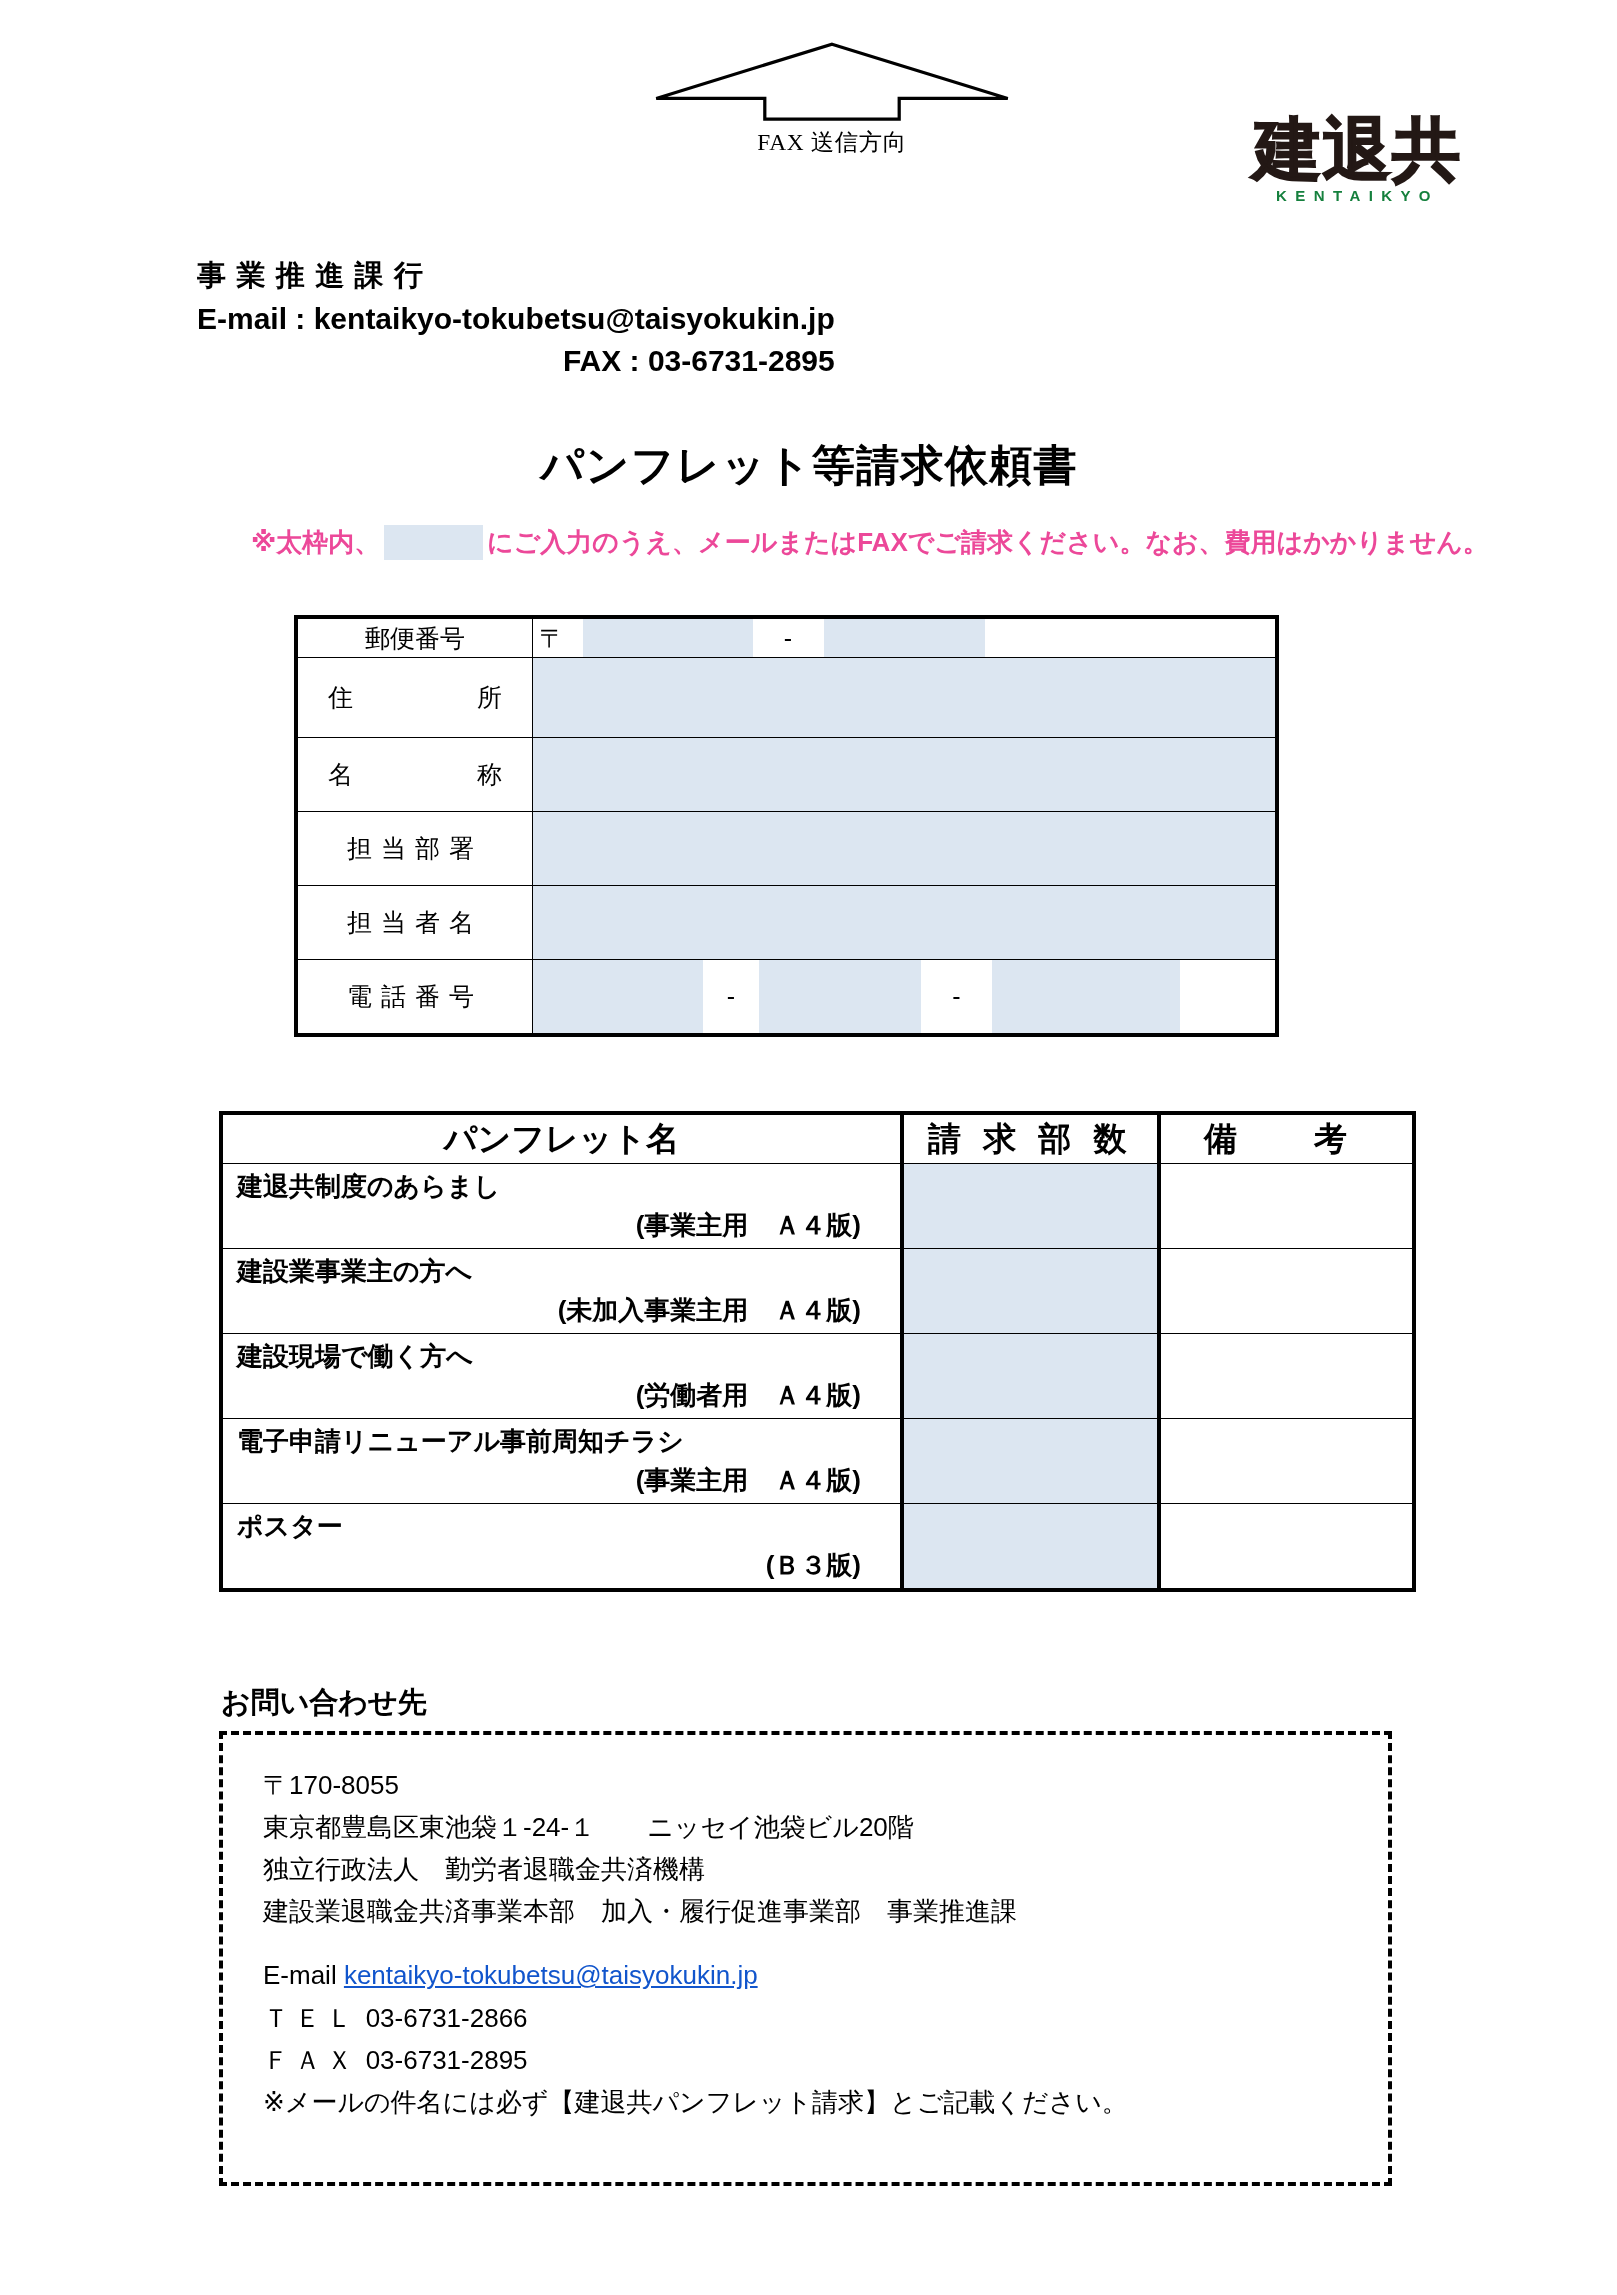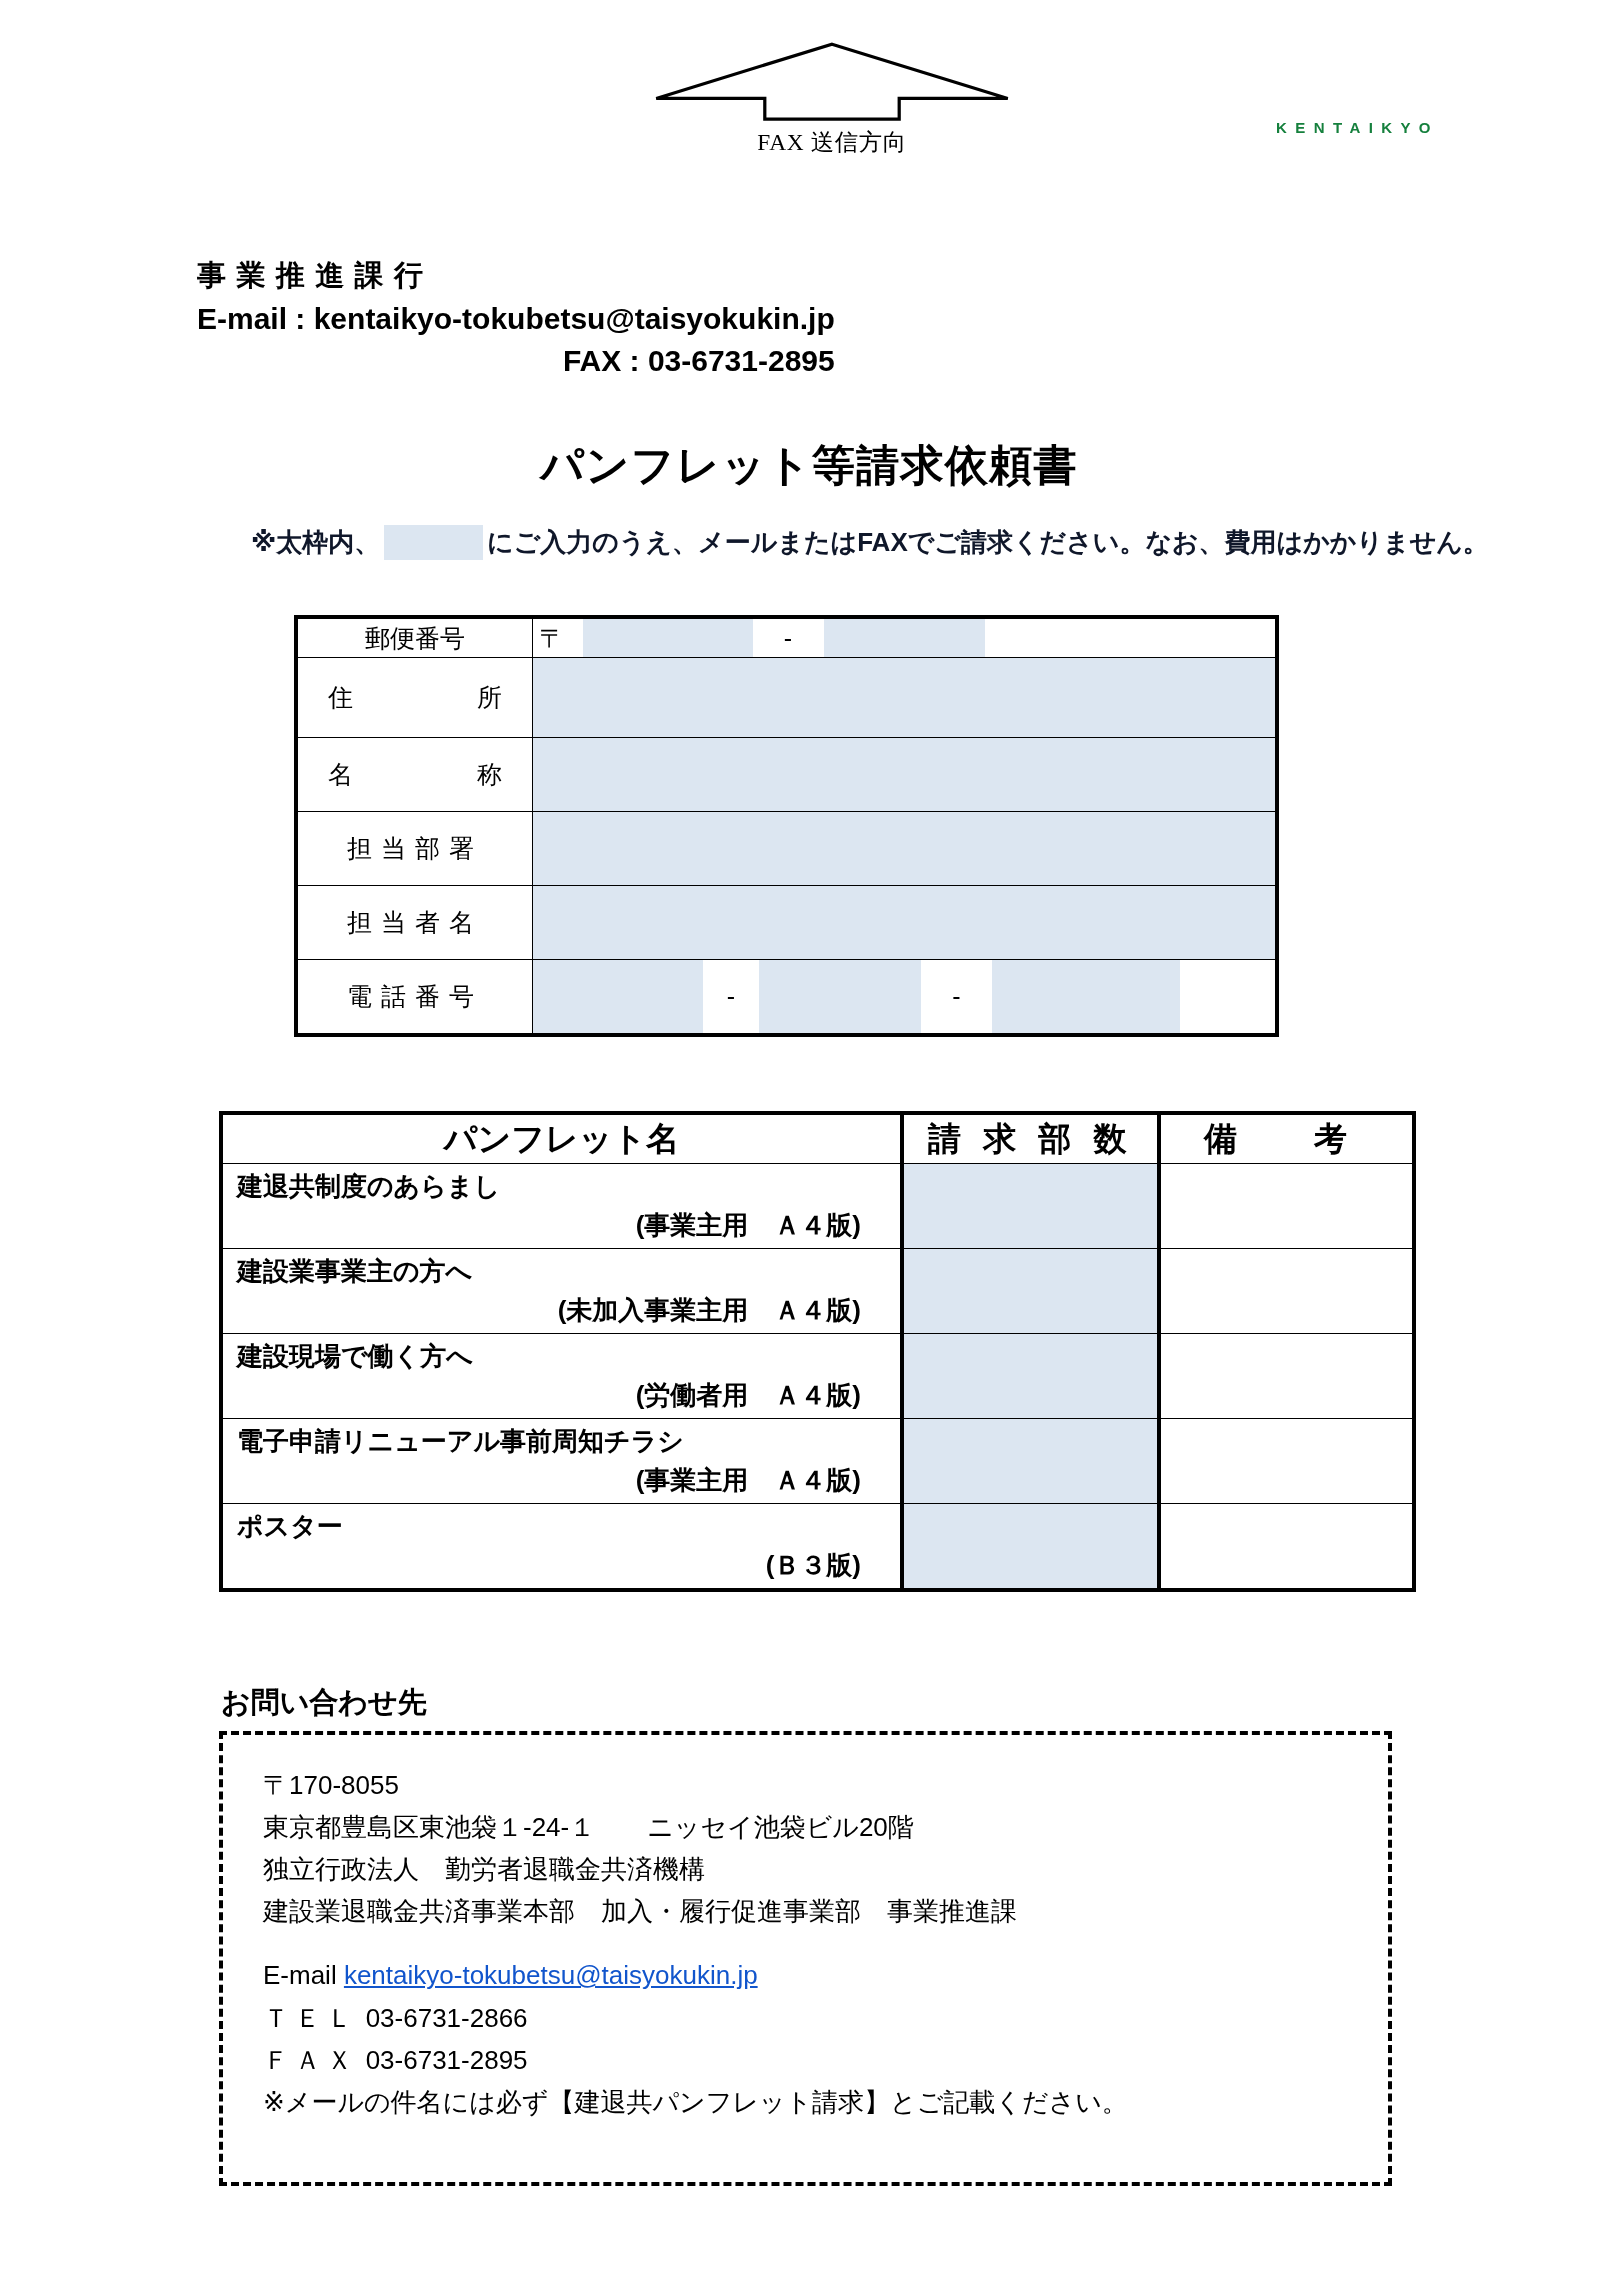--- a/index.html
+++ b/index.html
@@ -90,21 +90,21 @@
     letter-spacing: 1.3px;
   }
 
   
   #notice {
     position: absolute;
     left: 251px;
     top: 525px;
     font-size: 26px;
     font-weight: bold;
-    color: #0f172a;
+    color: #ec4899;
     white-space: nowrap;
     display: flex;
     align-items: center;
   }
   #notice-swatch {
     display: inline-block;
     width: 99px;
     height: 35px;
     background: #dce6f1;
     margin: 0 3.9px;
@@ -239,20 +239,21 @@
 
 <div id="fax-direction">
   <svg id="fax-arrow-svg" width="364" height="84" viewBox="0 0 560 130">
     <polygon points="280,8 552,92 280,92 280,92 176,92 176,124 384,124 384,92" fill="none" stroke="#000" stroke-width="5" style="display:none"></polygon>
     <path d="M 280 8 L 552 92 L 384 92 L 384 124 L 176 124 L 176 92 L 8 92 Z" fill="#ffffff" stroke="#000000" stroke-width="5" stroke-linejoin="miter"></path>
   </svg>
   <div id="fax-direction-label">FAX 送信方向</div>
 </div>
 
 <div id="logo">
+  <div id="logo-mark">建退共</div>
   <div id="logo-romaji">KENTAIKYO</div>
 </div>
 
 <div id="addressee-block">
   <div id="addressee-line">事業推進課行</div>
   <div class="contact-head-line">E-mail : kentaikyo-tokubetsu@taisyokukin.jp</div>
   <div class="contact-head-line">FAX : 03-6731-2895</div>
 </div>
 
 <div id="doc-title">パンフレット等請求依頼書</div>

